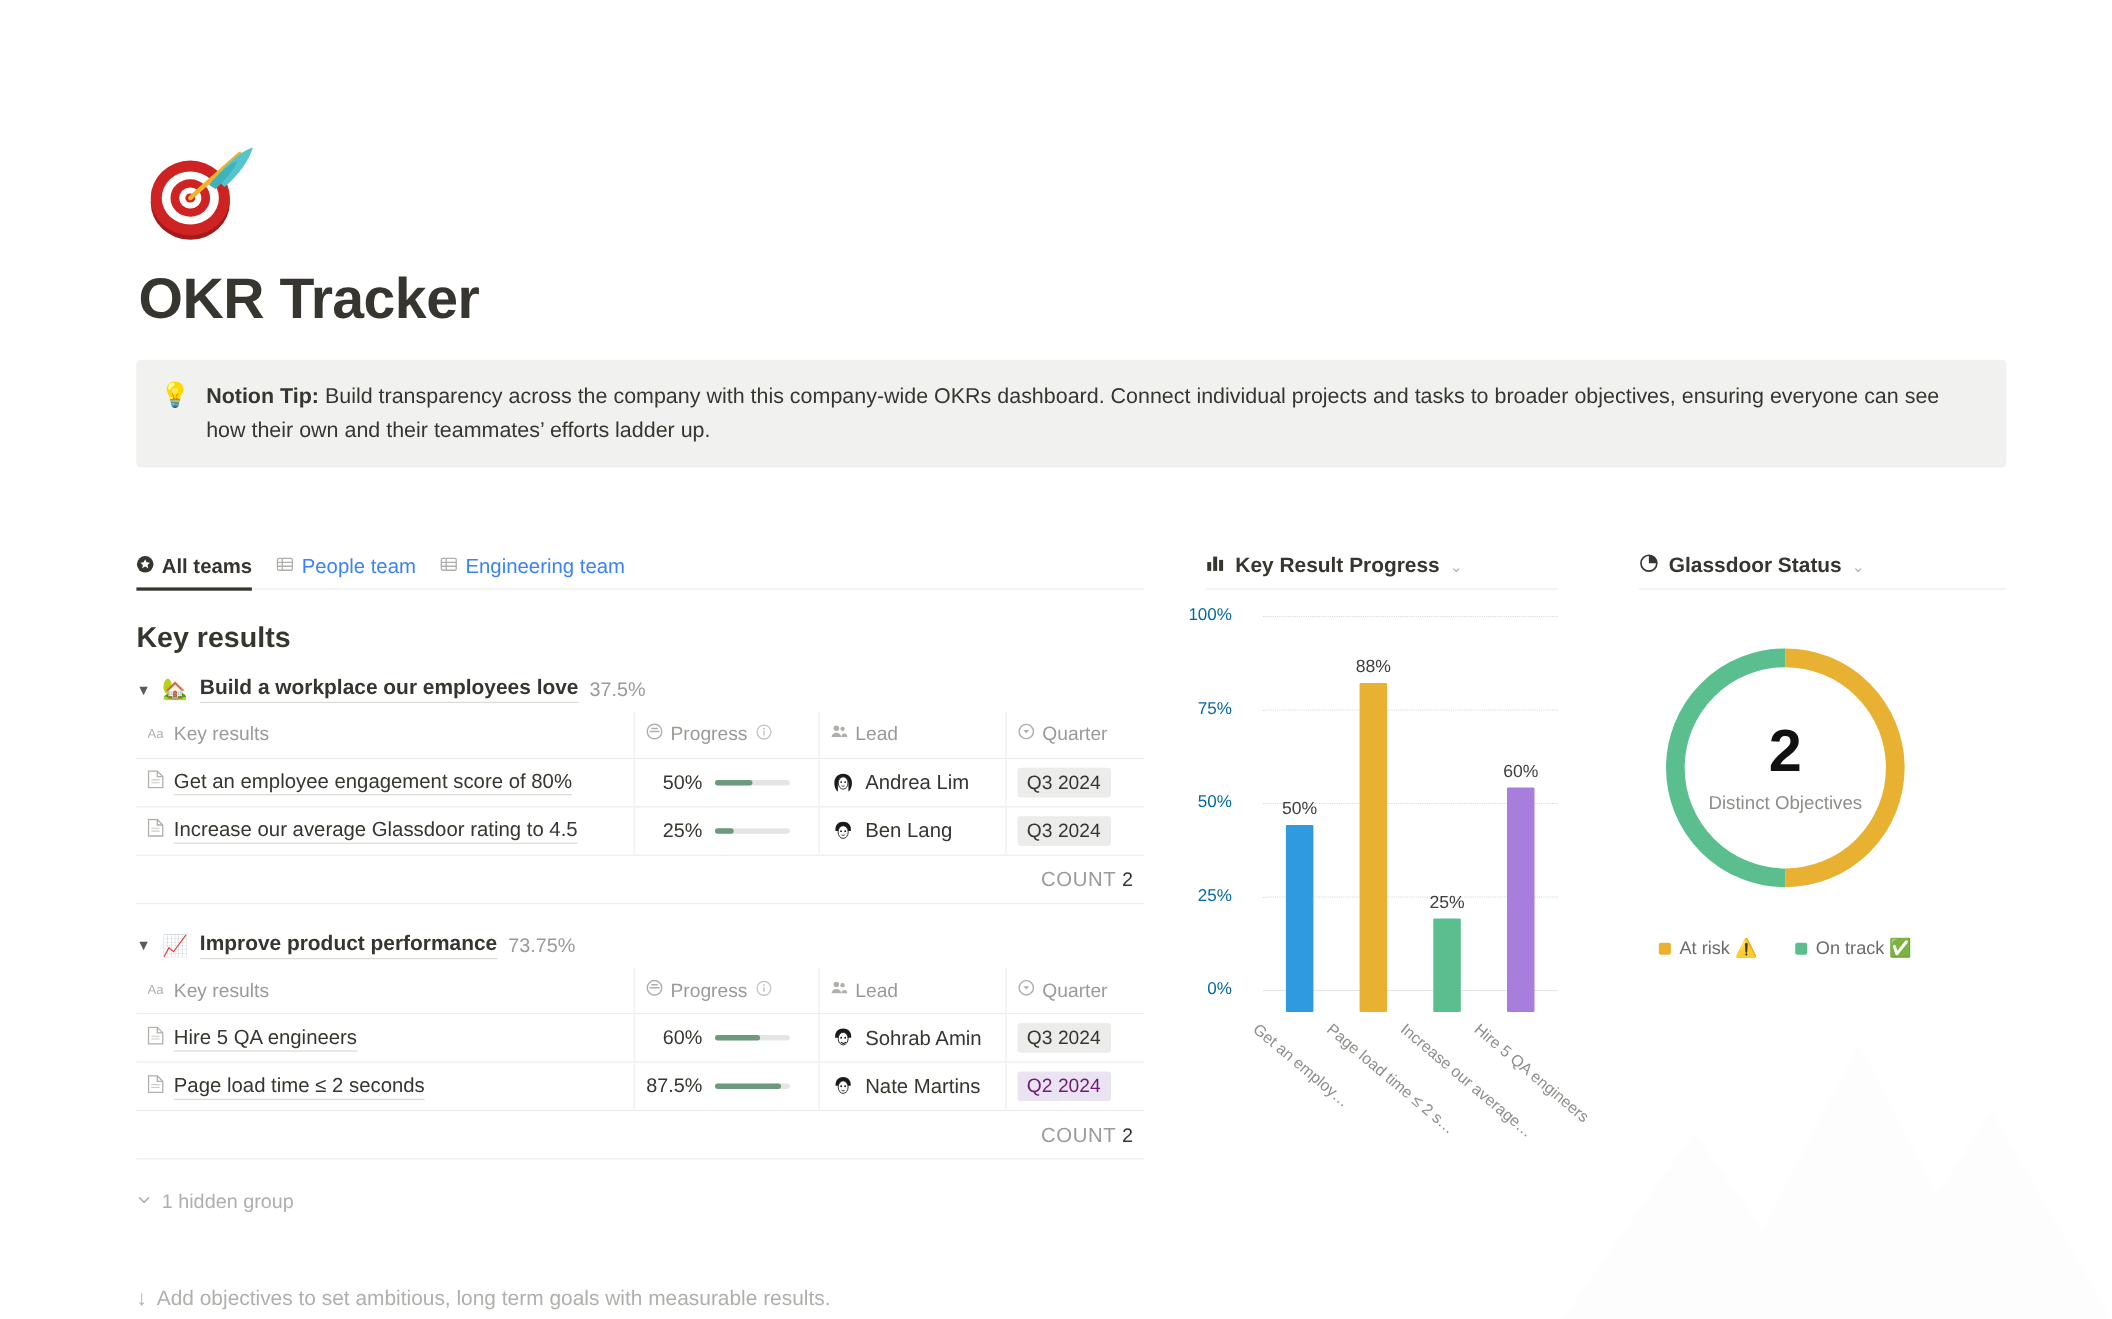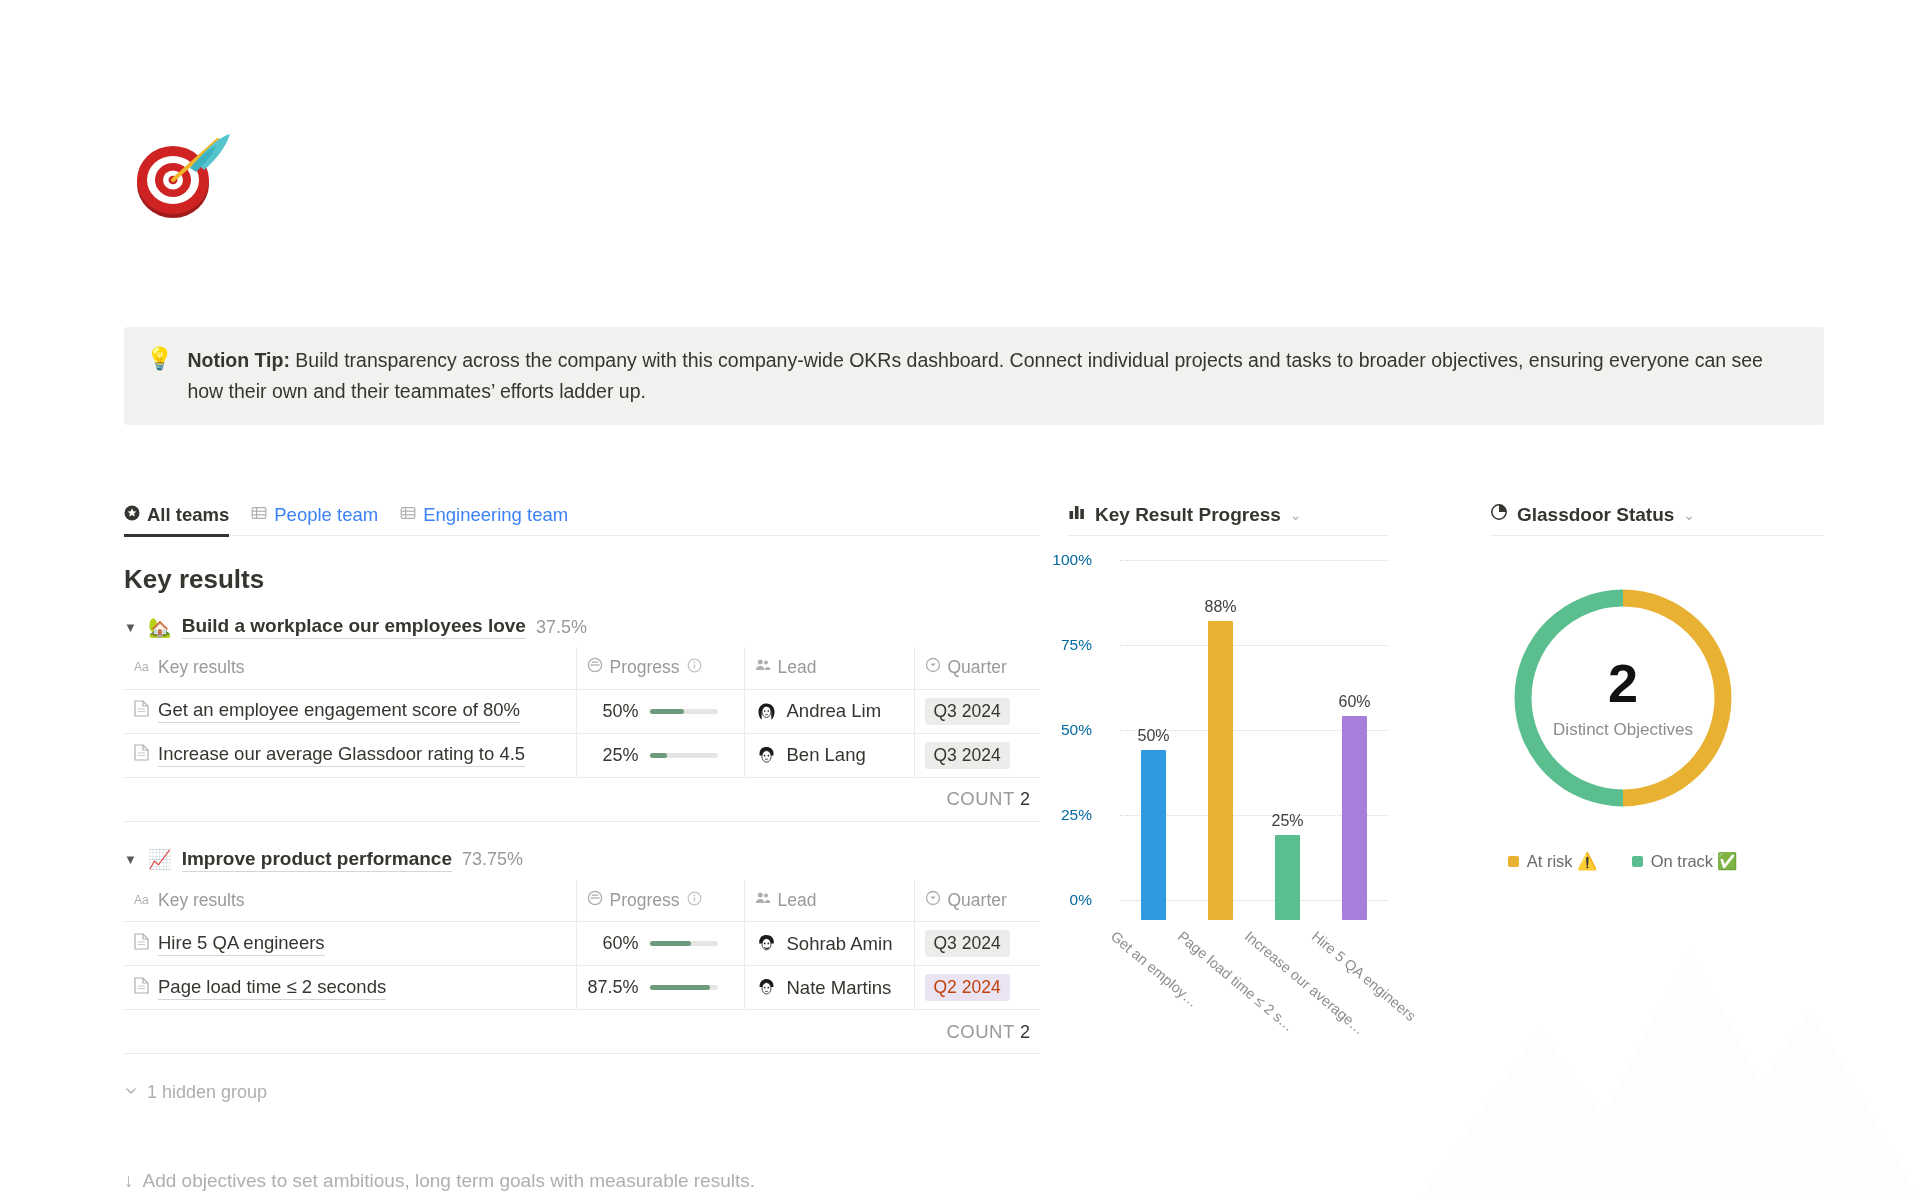--- a/index.html
+++ b/index.html
@@ -33,21 +33,21 @@
   }
   .callout-emoji { font-size: 22px; line-height: 28px; flex: 0 0 auto; }
   .callout-text {
     font-size: 19.5px; line-height: 31px; color: #37352f;
     max-width: 1620px;
   }
   .callout-text b { font-weight: 700; }
 
   
   .col-table { position: absolute; left: 124px; top: 494px; width: 916px; }
-  .col-bar   { position: absolute; left: 1068px; top: 494px; width: 320px; }
+  .col-bar   { position: absolute; left: 1096px; top: 494px; width: 320px; }
   .col-donut { position: absolute; left: 1490px; top: 494px; width: 334px; }
 
   
   .tabs { display: flex; align-items: flex-end; gap: 22px;
           border-bottom: 1.5px solid #ececeb; height: 42px; }
   .tab { display: flex; align-items: center; gap: 7px;
          font-size: 18.5px; padding-bottom: 9px; cursor: pointer;
          color: #3b82f6; position: relative; }
   .tab.active { color: #37352f; font-weight: 700; }
   .tab.active::after {
@@ -92,21 +92,21 @@
   .kr-title { border-bottom: 1px solid #d7d6d3; padding-bottom: 1px; }
   .prog-cell { display: flex; align-items: center; gap: 11px; }
   .prog-val { width: 52px; text-align: right; font-size: 18px; color: #37352f; }
   .prog-track { width: 68px; height: 5px; border-radius: 3px; background: #e6e5e3; position: relative; }
   .prog-fill { position: absolute; left: 0; top: 0; height: 5px; border-radius: 3px; background: #6d9a7a; }
   .lead-cell { display: flex; align-items: center; gap: 9px; }
   .avatar { width: 23px; height: 23px; border-radius: 50%; flex: 0 0 auto;
             background: #fff; overflow: hidden; }
   .pill { display: inline-block; padding: 3px 9px; border-radius: 3px; font-size: 17.5px; }
   .pill.gray { background: #ececeb; color: #37352f; }
-  .pill.purple { background: #eae4f2; color: #c2410c; }
+  .pill.purple { background: #eae4f2; color: #701a75; }
   .count-row td { text-align: right; border-bottom: 1px solid #ecebea; height: 38px;
                   font-size: 15px; color: #9b9a97; letter-spacing: .5px; padding-right: 48px; }
   .count-row td b { color: #37352f; font-size: 18px; font-weight: 400; letter-spacing: 0; }
 
   .hidden-group {
     display: flex; align-items: center; gap: 9px;
     color: #b0afac; font-size: 18px; margin-top: 28px;
   }
 
   .footer-hint {
@@ -165,20 +165,21 @@
     <ellipse cx="47" cy="56" rx="36" ry="34" fill="#a01b1b"></ellipse>
     <ellipse cx="47" cy="52" rx="36" ry="34" fill="#cf2222"></ellipse>
     <ellipse cx="47" cy="52" rx="26" ry="24" fill="#ffffff"></ellipse>
     <ellipse cx="47" cy="52" rx="18" ry="17" fill="#cf2222"></ellipse>
     <ellipse cx="47" cy="52" rx="10" ry="9.5" fill="#ffffff"></ellipse>
     <ellipse cx="47" cy="52" rx="4.5" ry="4.2" fill="#cf2222"></ellipse>
     <path d="M47 52 L92 12" stroke="#f0b429" stroke-width="4" stroke-linecap="round"></path>
     <path d="M70 34 C82 18, 96 8, 104 6 C100 18, 92 30, 78 42 Z" fill="#56c4cd"></path>
     <path d="M64 40 C72 30, 82 22, 90 18 C86 28, 78 36, 70 44 Z" fill="#3fb3bd"></path>
   </svg>
+  <div class="page-title">OKR Tracker</div>
 
   <div class="callout">
     <span class="callout-emoji">💡</span>
     <div class="callout-text">
       <b>Notion Tip:</b><span> Build transparency across the company with this company-wide OKRs dashboard. Connect individual projects and tasks to broader objectives, ensuring everyone can see how their own and their teammates’ efforts ladder up.</span>
     </div>
   </div>
 
   <div class="col-table">
 

